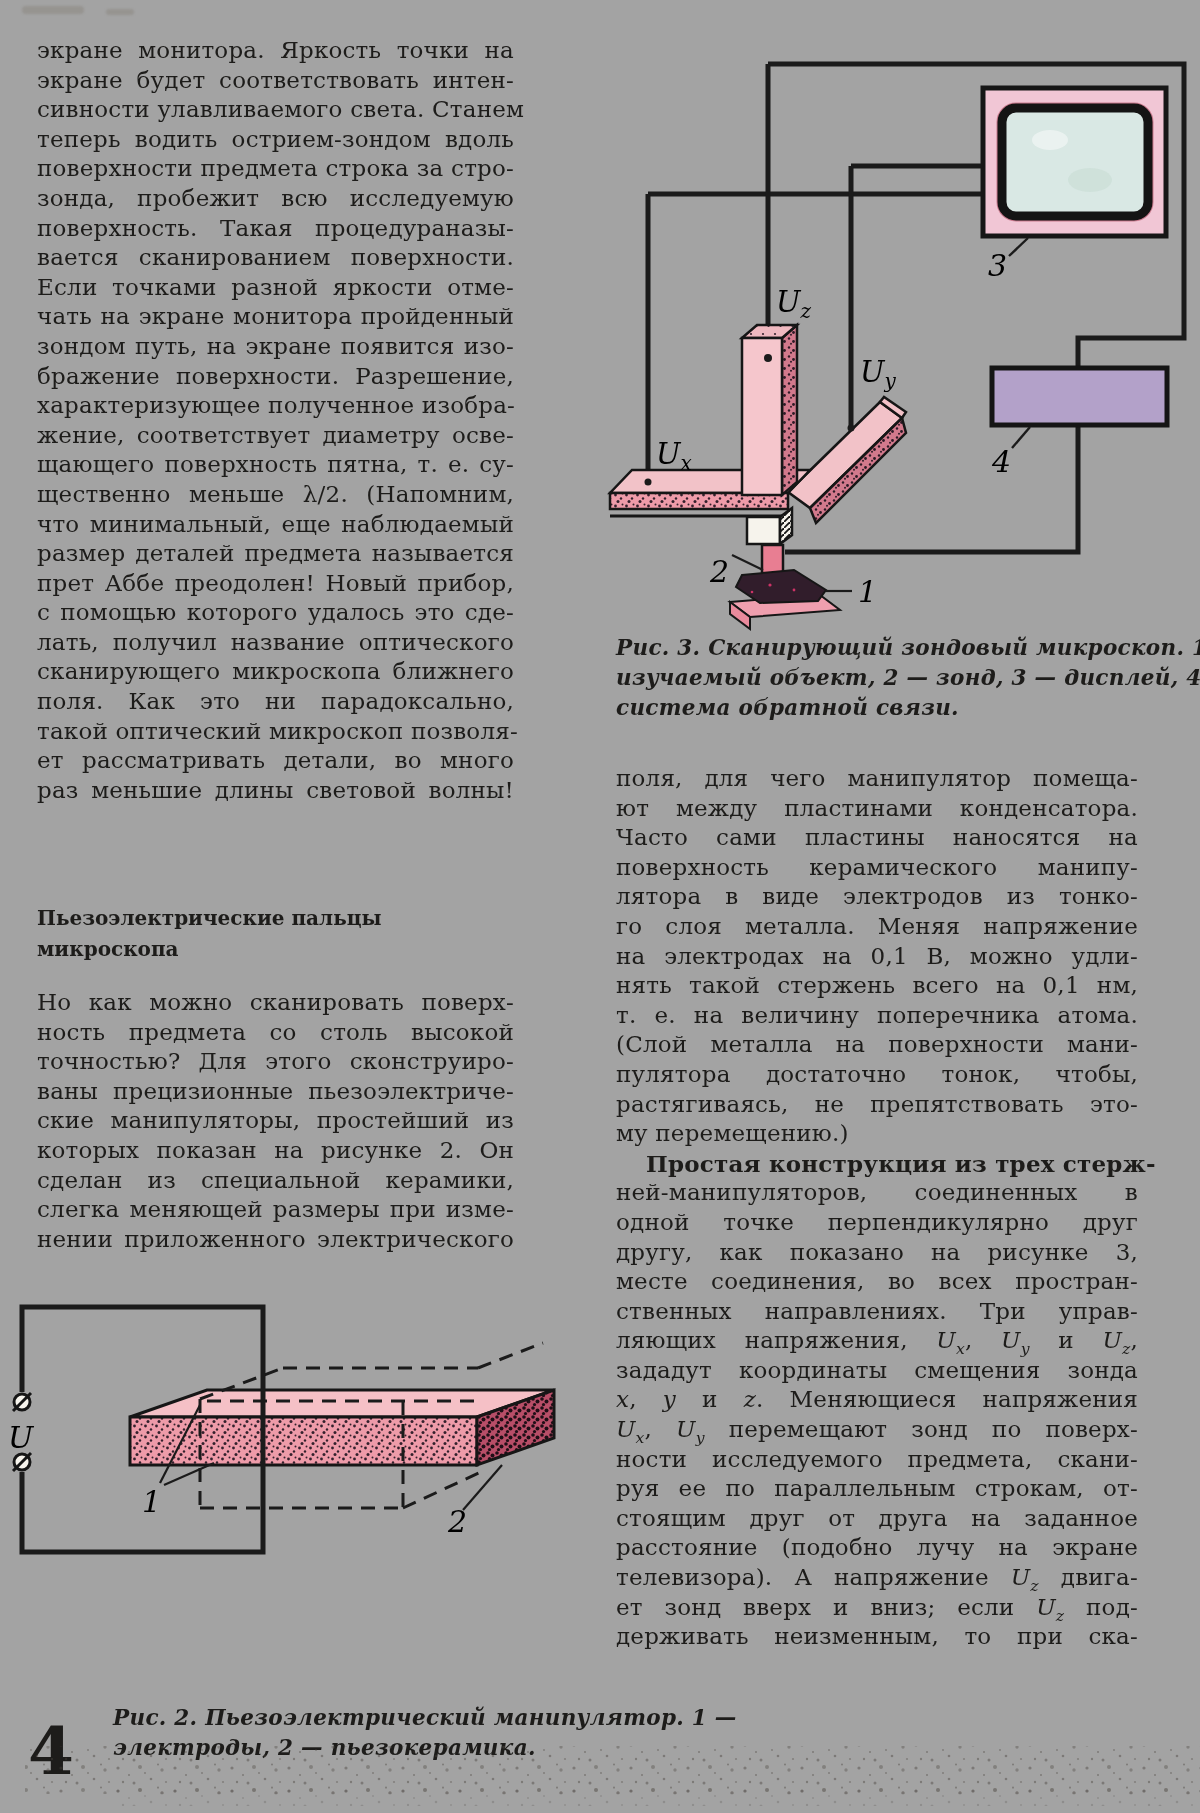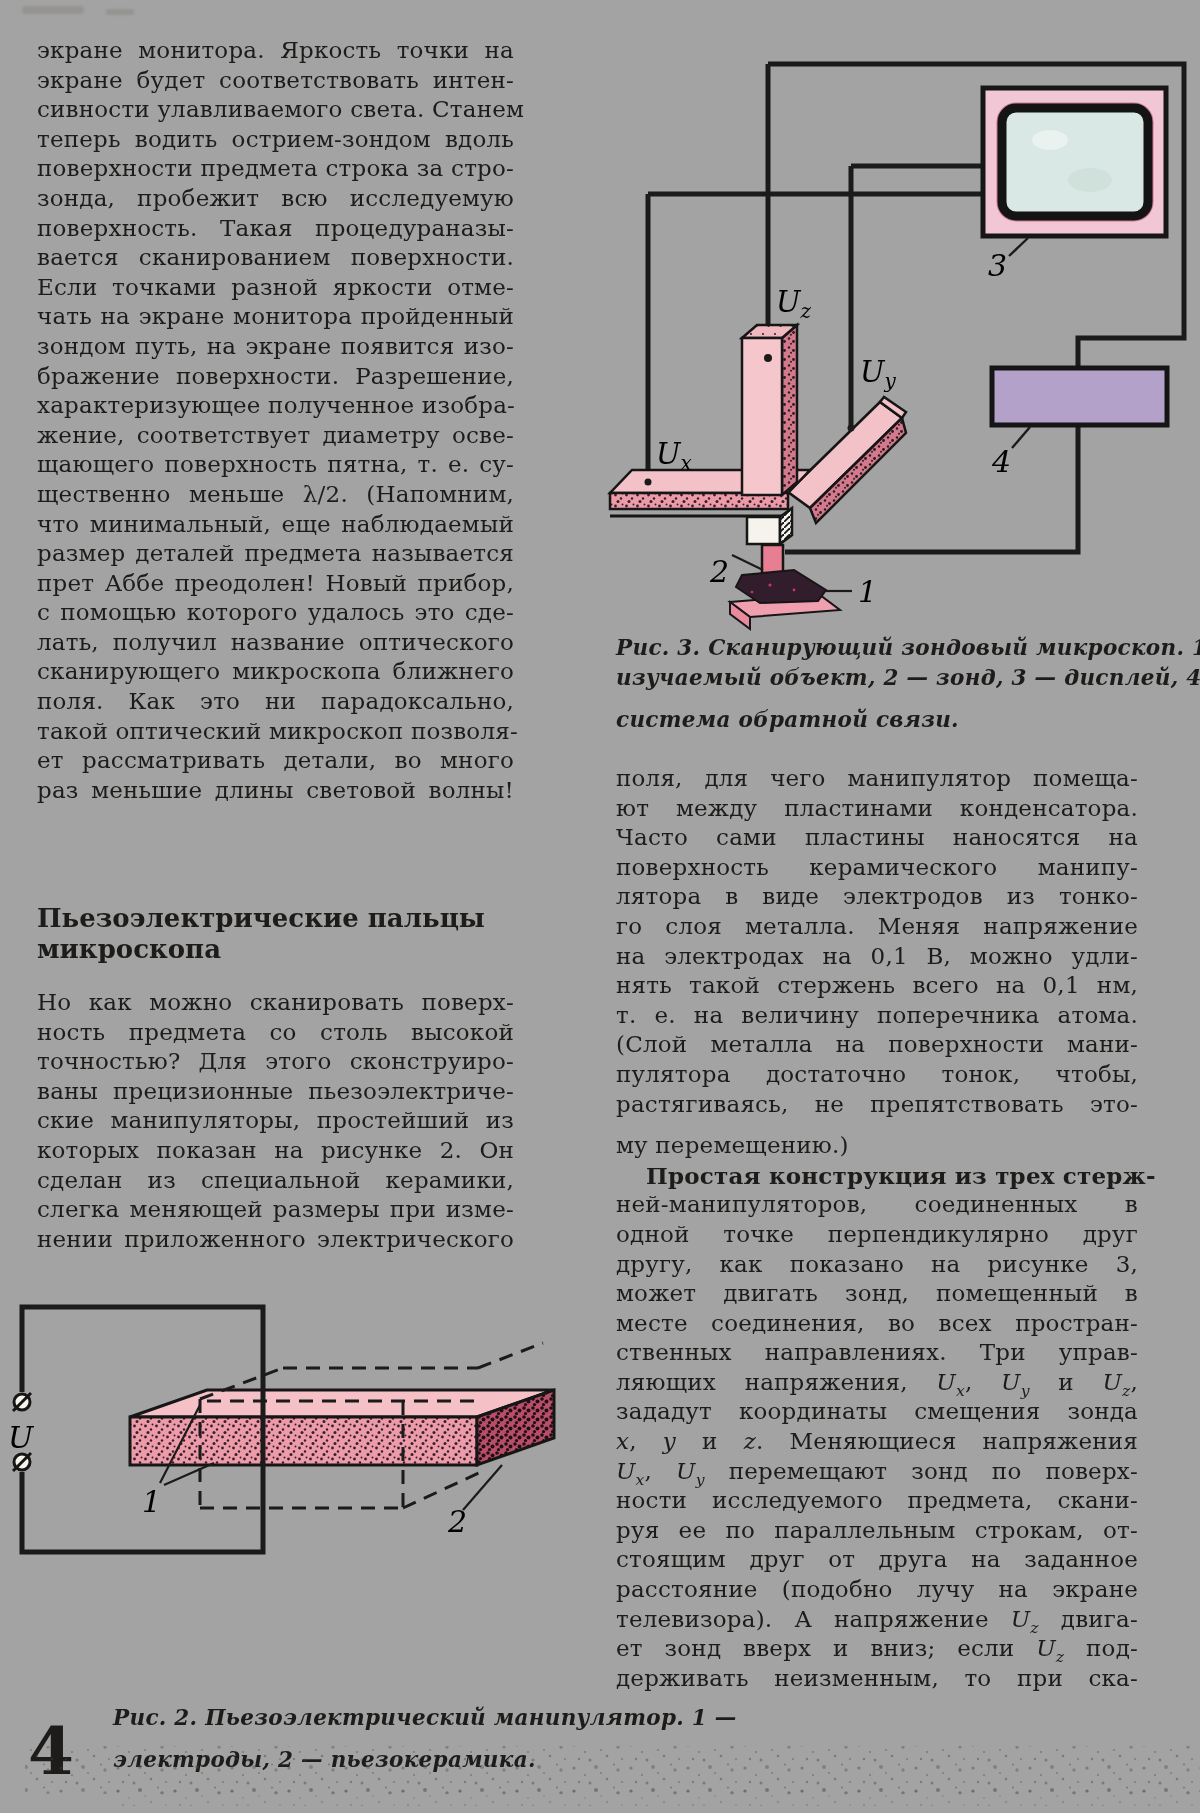--- a/index.html
+++ b/index.html
@@ -8,27 +8,27 @@
     background:#a3a3a3; overflow:hidden;
     font-family:"DejaVu Serif","Liberation Serif",serif;
     color:#1d1c1a;
   }
   .col{position:absolute;}
   .line{
     height:29.6px; line-height:29.6px; font-size:23px;
     white-space:nowrap; text-align:justify; text-align-last:justify;
     text-justify:inter-word; letter-spacing:0.2px;
   }
-  .line.nj{text-align-last:left;margin-top:12px;}
+  .line.nj{text-align-last:left;}
   .line.ind{padding-left:30px;font-weight:bold;}
   .line i.v{font-style:italic;}
   .line sub{font-size:0.68em; line-height:0;}
   #para1{left:37px; top:36px; width:477px;}
   #para2{left:37px; top:988px; width:477px;}
-  #heading{left:37px; top:903px; width:477px; font-weight:bold; font-size:26px; line-height:31px;}
+  #heading{left:37px; top:903px; width:477px; font-weight:bold; font-size:20px; line-height:31px;}
   #rightcol{left:616px; top:764px; width:522px;}
   .caption .line{
     font-size:21.5px; font-style:italic; font-weight:700;
     height:30px; line-height:30px; letter-spacing:0.3px;
   }
   #fig3cap{left:616px; top:633px; width:522px;}
   #fig2cap{left:113px; top:1703px; width:436px;}
   #pagenum{
     position:absolute; left:28px; top:1712px;
     font-size:66px; font-weight:bold; letter-spacing:-1px;
@@ -220,21 +220,20 @@
       <div class="line">нять такой стержень всего на 0,1 нм,</div>
       <div class="line">т. е. на величину поперечника атома.</div>
       <div class="line">(Слой металла на поверхности мани-</div>
       <div class="line">пулятора достаточно тонок, чтобы,</div>
       <div class="line">растягиваясь, не препятствовать это-</div>
       <div class="line nj">му перемещению.)</div>
       <div class="line ind">Простая конструкция из трех стерж-</div>
       <div class="line">ней-манипуляторов, соединенных в</div>
       <div class="line">одной точке перпендикулярно друг</div>
       <div class="line">другу, как показано на рисунке 3,</div>
-      <div class="line">может двигать зонд, помещенный в</div>
       <div class="line">месте соединения, во всех простран-</div>
       <div class="line">ственных направлениях. Три управ-</div>
       <div class="line">ляющих напряжения, <i class="v">U<sub>x</sub></i>, <i class="v">U<sub>y</sub></i> и <i class="v">U<sub>z</sub></i>,</div>
       <div class="line">зададут координаты смещения зонда</div>
       <div class="line"><i class="v">x</i>, <i class="v">y</i> и <i class="v">z</i>. Меняющиеся напряжения</div>
       <div class="line"><i class="v">U<sub>x</sub></i>, <i class="v">U<sub>y</sub></i> перемещают зонд по поверх-</div>
       <div class="line">ности исследуемого предмета, скани-</div>
       <div class="line">руя ее по параллельным строкам, от-</div>
       <div class="line">стоящим друг от друга на заданное</div>
       <div class="line">расстояние (подобно лучу на экране</div>

